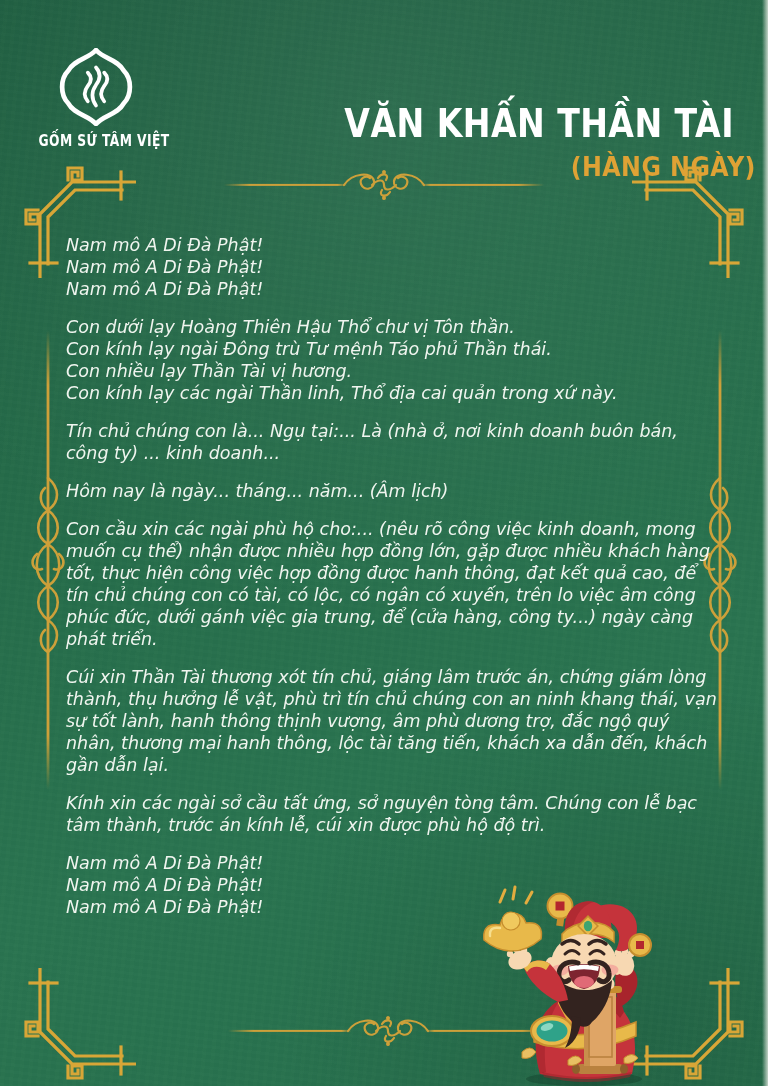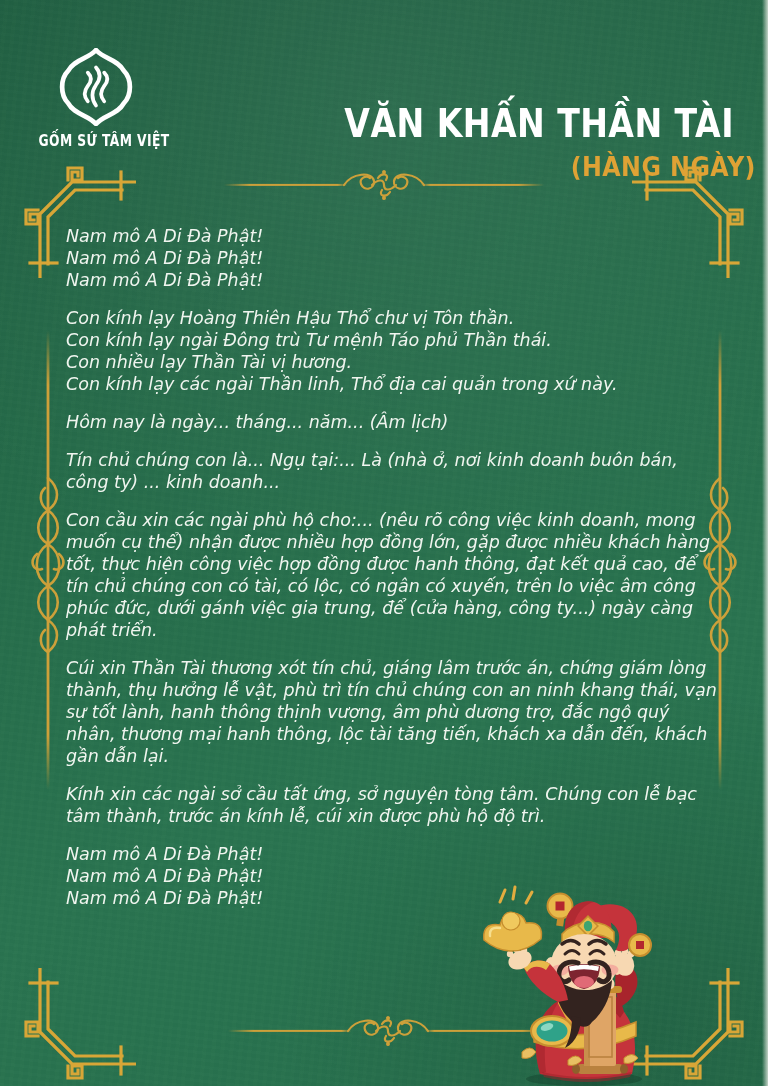--- a/index.html
+++ b/index.html
@@ -40,21 +40,21 @@
   .divider{position:absolute;width:320px;height:34px;left:50%;transform:translateX(-50%);z-index:1;}
   .divider.top{top:168px;}
   .divider.bottom{top:1014px;left:388px;transform:translateX(-50%);}
   .sideflourish{position:absolute;width:36px;height:460px;top:330px;z-index:1;}
   .sideflourish.left{left:30px;}
   .sideflourish.right{right:30px;transform:scaleX(-1);}
 
   
   .prayer{position:absolute;left:66px;top:218px;width:652px;z-index:2;
     color:#F0F5EF;font-style:italic;font-size:17.5px;line-height:22px;}
-  .prayer p{margin:7px 0 16px 0;}
+  .prayer p{margin:16px 0 16px 0;}
   .prayer .b{font-weight:normal;}
 
   .thantai{position:absolute;left:472px;top:876px;z-index:5;}
 </style>
 </head>
 <body>
 
 <div class="page">
 
   <svg width="0" height="0" style="position:absolute" aria-hidden="true">
@@ -151,23 +151,23 @@
 
   <svg class="sideflourish left" viewBox="0 0 36 460">
       <use href="#sideG"></use>
     </svg>
   <svg class="sideflourish right" viewBox="0 0 36 460">
       <use href="#sideG"></use>
     </svg>
 
   <main class="prayer">
       <p><span>Nam mô A Di Đà Phật!</span><br><span>Nam mô A Di Đà Phật!</span><br><span>Nam mô A Di Đà Phật!</span></p>
-      <p><span>Con kính lạy Hoàng Thiên Hậu Thổ chư vị Tôn thần.</span><br><span>Con kính lạy ngài Đông trù Tư mệnh Táo phủ Thần thái.</span><br><span>Con nhiều lạy </span><span class="b">Thần Tài</span><span> vị hương.</span><br><span>Con kính lạy các ngài Thần linh, Thổ địa cai quản trong xứ này.</span></p>
+      <p><span>Con dưới lạy Hoàng Thiên Hậu Thổ chư vị Tôn thần.</span><br><span>Con kính lạy ngài Đông trù Tư mệnh Táo phủ Thần thái.</span><br><span>Con nhiều lạy </span><span class="b">Thần Tài</span><span> vị hương.</span><br><span>Con kính lạy các ngài Thần linh, Thổ địa cai quản trong xứ này.</span></p>
+      <p><span>Tín chủ chúng con là... Ngụ tại:... Là (nhà ở, nơi kinh doanh buôn bán, công ty) ... kinh doanh...</span></p>
       <p><span>Hôm nay là ngày... tháng... năm... (Âm lịch)</span></p>
-      <p><span>Tín chủ chúng con là... Ngụ tại:... Là (nhà ở, nơi kinh doanh buôn bán, công ty) ... kinh doanh...</span></p>
       <p><span>Con cầu xin các ngài phù hộ cho:... (nêu rõ công việc kinh doanh, mong muốn cụ thể) nhận được nhiều hợp đồng lớn, gặp được nhiều khách hàng tốt, thực hiện công việc hợp đồng được hanh thông, đạt kết quả cao, để tín chủ chúng con có tài, có lộc, có ngân có xuyến, trên lo việc âm công phúc đức, dưới gánh việc gia trung, để (cửa hàng, công ty...) ngày càng phát triển.</span></p>
       <p><span>Cúi xin </span><span class="b">Thần Tài</span><span> thương xót tín chủ, giáng lâm trước án, chứng giám lòng thành, thụ hưởng lễ vật, phù trì tín chủ chúng con an ninh khang thái, vạn sự tốt lành, hanh thông thịnh vượng, âm phù dương trợ, đắc ngộ quý nhân, thương mại hanh thông, lộc tài tăng tiến, khách xa dẫn đến, khách gần dẫn lại.</span></p>
       <p><span>Kính xin các ngài sở cầu tất ứng, sở nguyện tòng tâm. Chúng con lễ bạc tâm thành, trước án kính lễ, cúi xin được phù hộ độ trì.</span></p>
       <p><span>Nam mô A Di Đà Phật!</span><br><span>Nam mô A Di Đà Phật!</span><br><span>Nam mô A Di Đà Phật!</span></p>
     </main>
 
   <svg class="thantai" width="230" height="212" viewBox="0 0 230 212">
     <ellipse cx="112" cy="203" rx="58" ry="7" fill="rgba(8,38,24,0.28)"></ellipse>
 
     <path d="M150,130 C166,120 170,102 160,92 C154,86 146,88 144,96 C142,108 144,120 148,130 Z" fill="#A8242C"></path>

